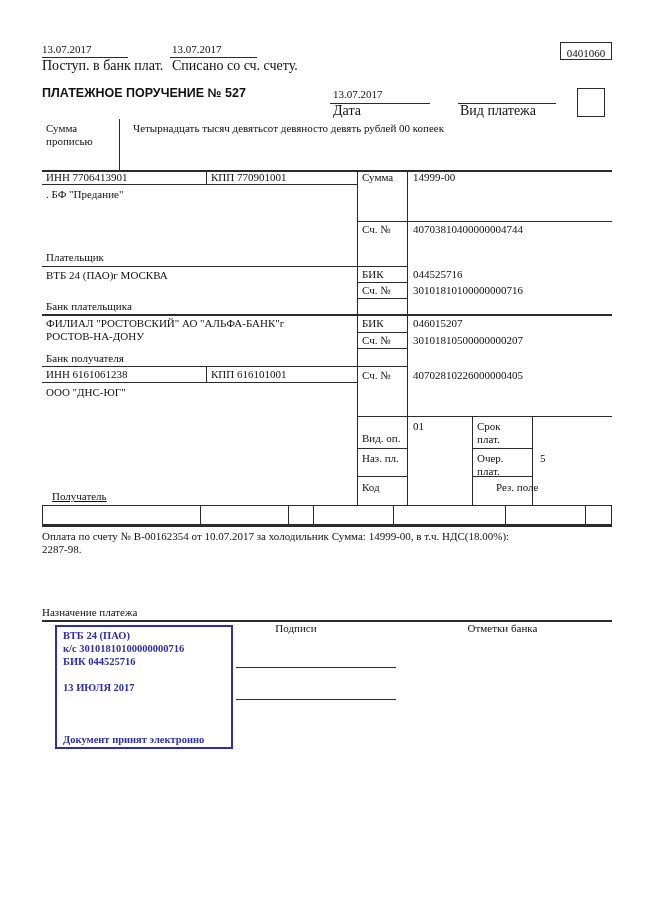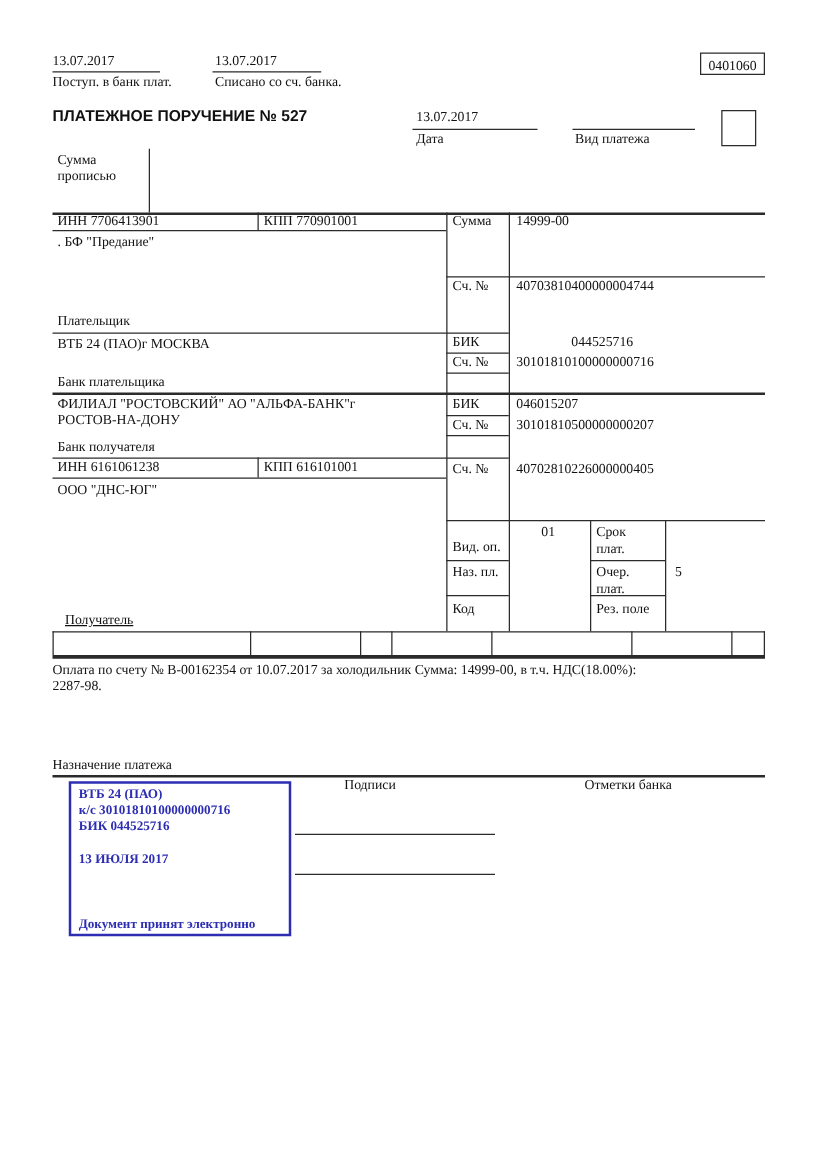--- a/index.html
+++ b/index.html
@@ -1,21 +1,21 @@
 <!DOCTYPE html>
 <html><head>
 <meta charset="utf-8">
 <style>
   html,body{margin:0;padding:0;background:#888;}
   .page{position:relative;width:660px;height:919px;background:#ffffff;overflow:hidden;
         font-family:"Liberation Serif","DejaVu Serif",serif;color:#111;}
   .t{position:absolute;font-size:11px;line-height:13px;white-space:nowrap;}
   .pre{white-space:pre-wrap;}
   .wrap{white-space:normal;}
-  .tiny{font-size:11px;line-height:10px;}
+  .tiny{font-size:14px;line-height:10px;}
   .title{font-family:"Liberation Sans","DejaVu Sans",sans-serif;font-weight:bold;font-size:12.5px;}
   .hl{position:absolute;height:1px;background:#2b2b2b;}
   .hl2{height:2px;}
   .hl3{height:3px;}
   .vl{position:absolute;width:1px;background:#2b2b2b;}
   .box{position:absolute;border:1.5px solid #2b2b2b;box-sizing:border-box;}
   .center{text-align:center;}
   .b{font-weight:bold;}
   .i{font-style:italic;}
   .stamp{position:absolute;left:55px;top:625px;width:178px;height:124px;
@@ -26,37 +26,38 @@
 <body>
 
 <div class="page">
 
   <div class="t" style="left:42px;top:43px;">13.07.2017</div>
   <div class="hl" style="left:42px;top:57px;width:86px;"></div>
   <div class="t tiny" style="left:42px;top:61px;">Поступ. в банк плат.</div>
 
   <div class="t" style="left:172px;top:43px;">13.07.2017</div>
   <div class="hl" style="left:170px;top:57px;width:87px;"></div>
-  <div class="t tiny" style="left:172px;top:61px;">Списано со сч. банка.</div>
+  <div class="t tiny" style="left:172px;top:61px;">Списано со сч. счету.</div>
 
   <div class="box center" style="left:560px;top:42px;width:52px;height:18px;">
     <span class="t" style="position:static;line-height:15px;">0401060</span>
   </div>
 
   <div class="t title" style="left:42px;top:87px;">ПЛАТЕЖНОЕ ПОРУЧЕНИЕ № 527</div>
   <div class="t" style="left:333px;top:88px;">13.07.2017</div>
   <div class="hl" style="left:330px;top:103px;width:100px;"></div>
   <div class="t tiny" style="left:333px;top:106px;">Дата</div>
   <div class="hl" style="left:458px;top:103px;width:98px;"></div>
   <div class="t tiny" style="left:460px;top:106px;">Вид платежа</div>
   <div class="box" style="left:577px;top:88px;width:28px;height:29px;"></div>
 
   <div class="t pre" style="left:46px;top:122px;width:70px;">Сумма
 прописью</div>
   <div class="vl" style="left:119px;top:119px;height:51px;"></div>
+  <div class="t wrap" style="left:133px;top:122px;width:475px;">Четырнадцать тысяч девятьсот девяносто девять рублей 00 копеек</div>
 
   <div class="hl hl2" style="left:42px;top:170px;width:570px;"></div>
   <div class="hl" style="left:42px;top:184px;width:315px;"></div>
   <div class="hl" style="left:357px;top:221px;width:255px;"></div>
   <div class="hl" style="left:42px;top:266px;width:365px;"></div>
   <div class="hl" style="left:357px;top:282px;width:50px;"></div>
   <div class="hl" style="left:357px;top:298px;width:50px;"></div>
   <div class="hl hl2" style="left:42px;top:314px;width:570px;"></div>
   <div class="hl" style="left:357px;top:332px;width:50px;"></div>
   <div class="hl" style="left:357px;top:348px;width:50px;"></div>
@@ -80,50 +81,50 @@
   <div class="t" style="left:211px;top:171px;">КПП 770901001</div>
   <div class="t" style="left:362px;top:171px;">Сумма</div>
   <div class="t" style="left:413px;top:171px;">14999-00</div>
   <div class="t" style="left:46px;top:188px;">. БФ "Предание"</div>
   <div class="t" style="left:362px;top:223px;">Сч. №</div>
   <div class="t" style="left:413px;top:223px;">40703810400000004744</div>
   <div class="t" style="left:46px;top:251px;">Плательщик</div>
 
   <div class="t" style="left:46px;top:269px;">ВТБ 24 (ПАО)г МОСКВА</div>
   <div class="t" style="left:362px;top:268px;">БИК</div>
-  <div class="t" style="left:413px;top:268px;margin-left:44px;">044525716</div>
+  <div class="t" style="left:413px;top:268px;">044525716</div>
   <div class="t" style="left:362px;top:284px;">Сч. №</div>
   <div class="t" style="left:413px;top:284px;">30101810100000000716</div>
   <div class="t" style="left:46px;top:300px;">Банк плательщика</div>
 
   <div class="t pre" style="left:46px;top:317px;width:305px;">ФИЛИАЛ "РОСТОВСКИЙ" АО "АЛЬФА-БАНК"г
 РОСТОВ-НА-ДОНУ</div>
   <div class="t" style="left:362px;top:317px;">БИК</div>
   <div class="t" style="left:413px;top:317px;">046015207</div>
   <div class="t" style="left:362px;top:334px;">Сч. №</div>
   <div class="t" style="left:413px;top:334px;">30101810500000000207</div>
   <div class="t" style="left:46px;top:352px;">Банк получателя</div>
 
   <div class="t" style="left:46px;top:368px;text-align:right;">ИНН 6161061238</div>
   <div class="t" style="left:211px;top:368px;">КПП 616101001</div>
   <div class="t" style="left:362px;top:369px;">Сч. №</div>
   <div class="t" style="left:413px;top:369px;">40702810226000000405</div>
   <div class="t" style="left:46px;top:386px;">ООО "ДНС-ЮГ"</div>
   <div class="t" style="left:52px;top:490px;text-decoration:underline;">Получатель</div>
 
   <div class="t" style="left:362px;top:420px;margin-top:12px;">Вид. оп.</div>
-  <div class="t" style="left:433px;top:420px;">01</div>
+  <div class="t" style="left:413px;top:420px;">01</div>
   <div class="t pre" style="left:477px;top:420px;width:50px;">Срок
 плат.</div>
   <div class="t" style="left:362px;top:452px;font-family:Liberation Serif, serif;">Наз. пл.</div>
   <div class="t pre" style="left:477px;top:452px;width:50px;">Очер.
 плат.</div>
   <div class="t" style="left:540px;top:452px;">5</div>
   <div class="t" style="left:362px;top:481px;">Код</div>
-  <div class="t" style="left:477px;top:481px;">Рез. поле</div>
+  <div class="t" style="left:496px;top:481px;">Рез. поле</div>
 
   <div class="vl" style="left:42px;top:505px;height:19px;"></div>
   <div class="vl" style="left:200px;top:505px;height:19px;"></div>
   <div class="vl" style="left:288px;top:505px;height:19px;"></div>
   <div class="vl" style="left:313px;top:505px;height:19px;"></div>
   <div class="vl" style="left:393px;top:505px;height:19px;"></div>
   <div class="vl" style="left:505px;top:505px;height:19px;"></div>
   <div class="vl" style="left:585px;top:505px;height:19px;"></div>
   <div class="vl" style="left:611px;top:505px;height:19px;"></div>
   <div class="hl hl3" style="left:42px;top:524px;width:570px;"></div>

